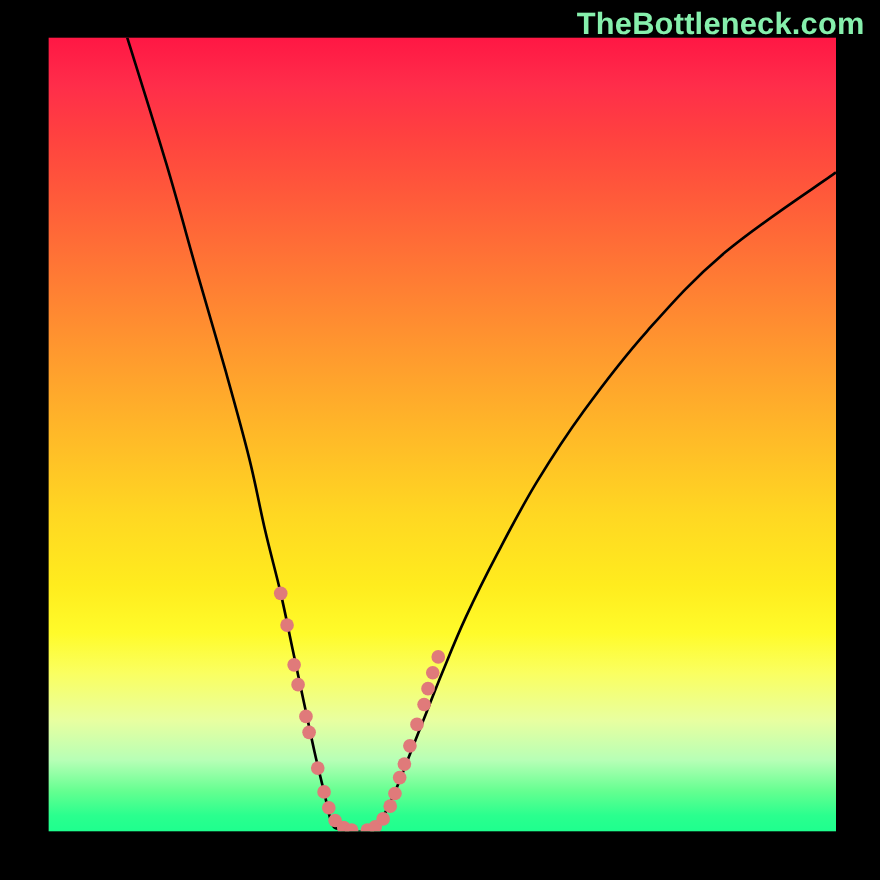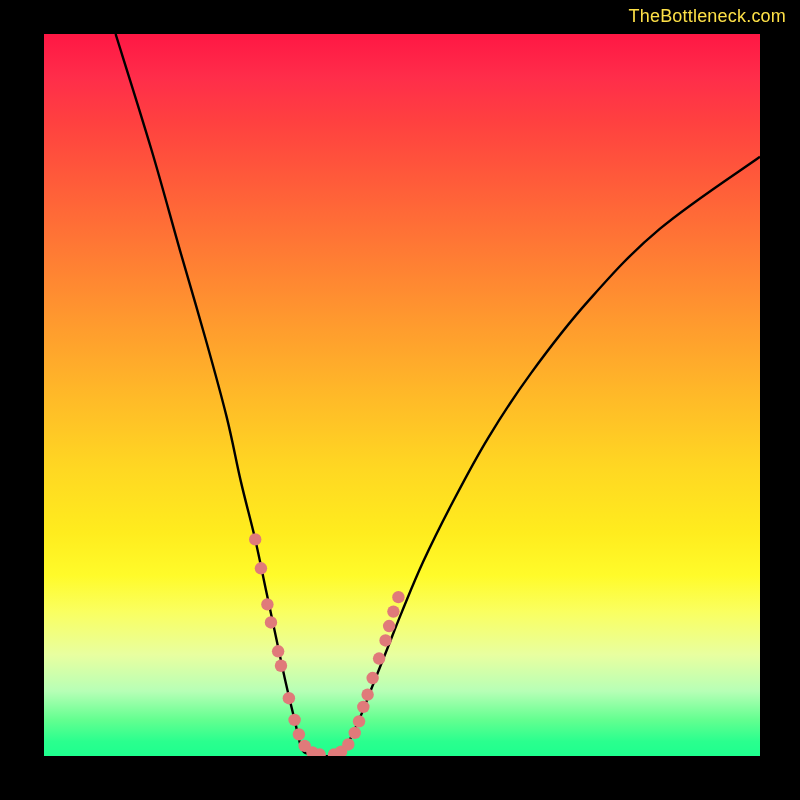--- a/index.html
+++ b/index.html
@@ -14,23 +14,23 @@
   .frame {
     position: relative;
     width: 800px;
     height: 800px;
     background: #000;
   }
   .watermark {
     position: absolute;
     top: 6px;
     right: 14px;
-    font-size: 18px;
-    font-weight: 400;
-    color: #fde047;
+    font-size: 28px;
+    font-weight: 700;
+    color: #86efac;
     letter-spacing: 0.2px;
     z-index: 10;
   }
   .plot {
     position: absolute;
     left: 44px;
     top: 34px;
     width: 716px;
     height: 722px;
     overflow: hidden;

